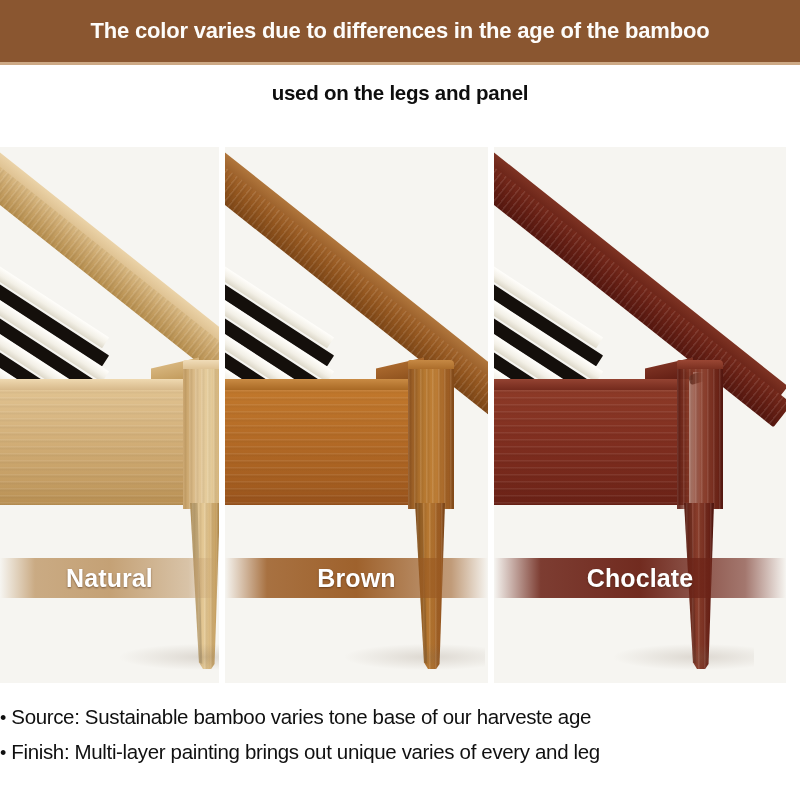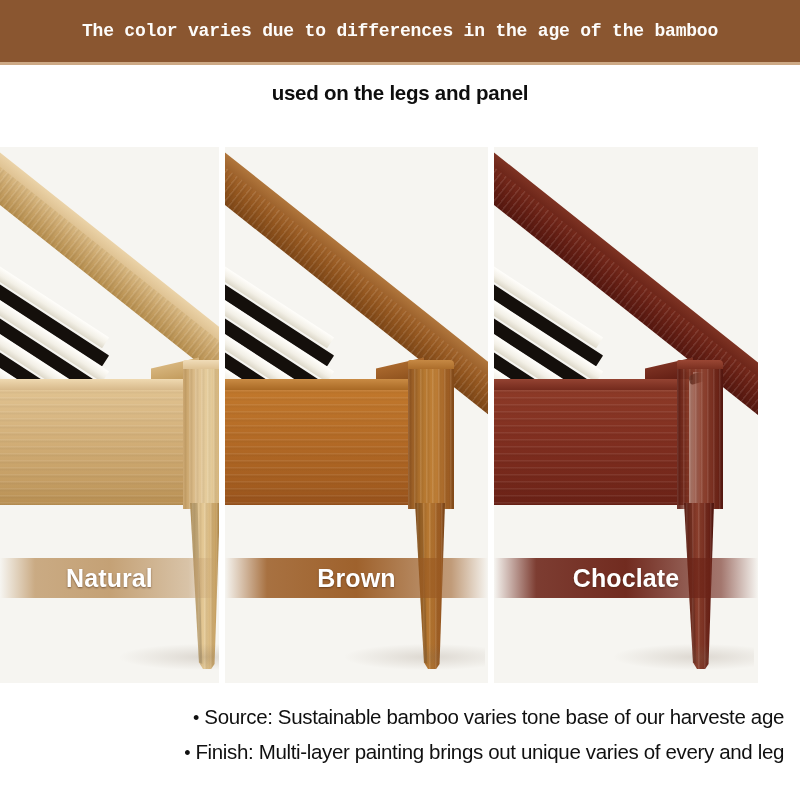--- a/index.html
+++ b/index.html
@@ -11,23 +11,23 @@
     position:relative;
   }
 
   
   .header-banner{
     position:absolute; left:0; top:0; width:800px; height:62px;
     background:#8a5630;
     display:flex; align-items:center; justify-content:center;
   }
   .header-title{
-    font-family:Liberation Mono, monospace;
+    font-family:Liberation Sans, sans-serif;
     font-weight:bold;
-    font-size:18px;
+    font-size:22px;
     color:#fdfcfa;
     letter-spacing:-0.2px;
     white-space:nowrap;
   }
   .header-underline{
     position:absolute; left:0; top:62px; width:800px; height:3px;
     background:#cda985;
   }
 
   
@@ -179,21 +179,21 @@
     font-weight:bold;
     color:#ffffff;
     letter-spacing:.1px;
     text-shadow:0 1px 2px rgba(60,30,10,.55);
     z-index:3;
   }
 
   
   .bullets{
     position:absolute; left:0; top:700px; width:784px;
-    text-align:right;
+    text-align:left;
   }
   .bullet{
     font-size:20.5px;
     line-height:33px;
     color:#101010;
     letter-spacing:-0.35px;
     white-space:nowrap;
   }
   .bullet .dot{ font-size:18px; }
 </style>
@@ -286,21 +286,21 @@
     <div class="leg-shadow"></div>
     <div class="floor-shadow"></div>
 
     <div class="label-band" style="background:linear-gradient(90deg, rgba(154,90,34,0) 0%, rgba(154,90,34,.85) 16%, rgba(154,90,34,.95) 50%, rgba(154,90,34,.58) 86%, rgba(154,90,34,0) 100%)">
       <span class="label-text">Brown</span>
     </div>
   </div>
 
   <div class="panel-gap"></div>
 
-  <div class="panel" style="width:264px">
+  <div class="panel" style="width:292px">
     <div class="deck">
       <div class="slat light" style="top:26px"></div>
       <div class="slat dark" style="top:44px"></div>
       <div class="slat light" style="top:60px"></div>
       <div class="slat dark" style="top:78px"></div>
       <div class="slat light" style="top:94px"></div>
       <div class="slat dark" style="top:112px"></div>
       <div class="slat light" style="top:128px"></div>
       <div class="slat dark" style="top:146px"></div>
       <div class="slat light" style="top:162px"></div>

